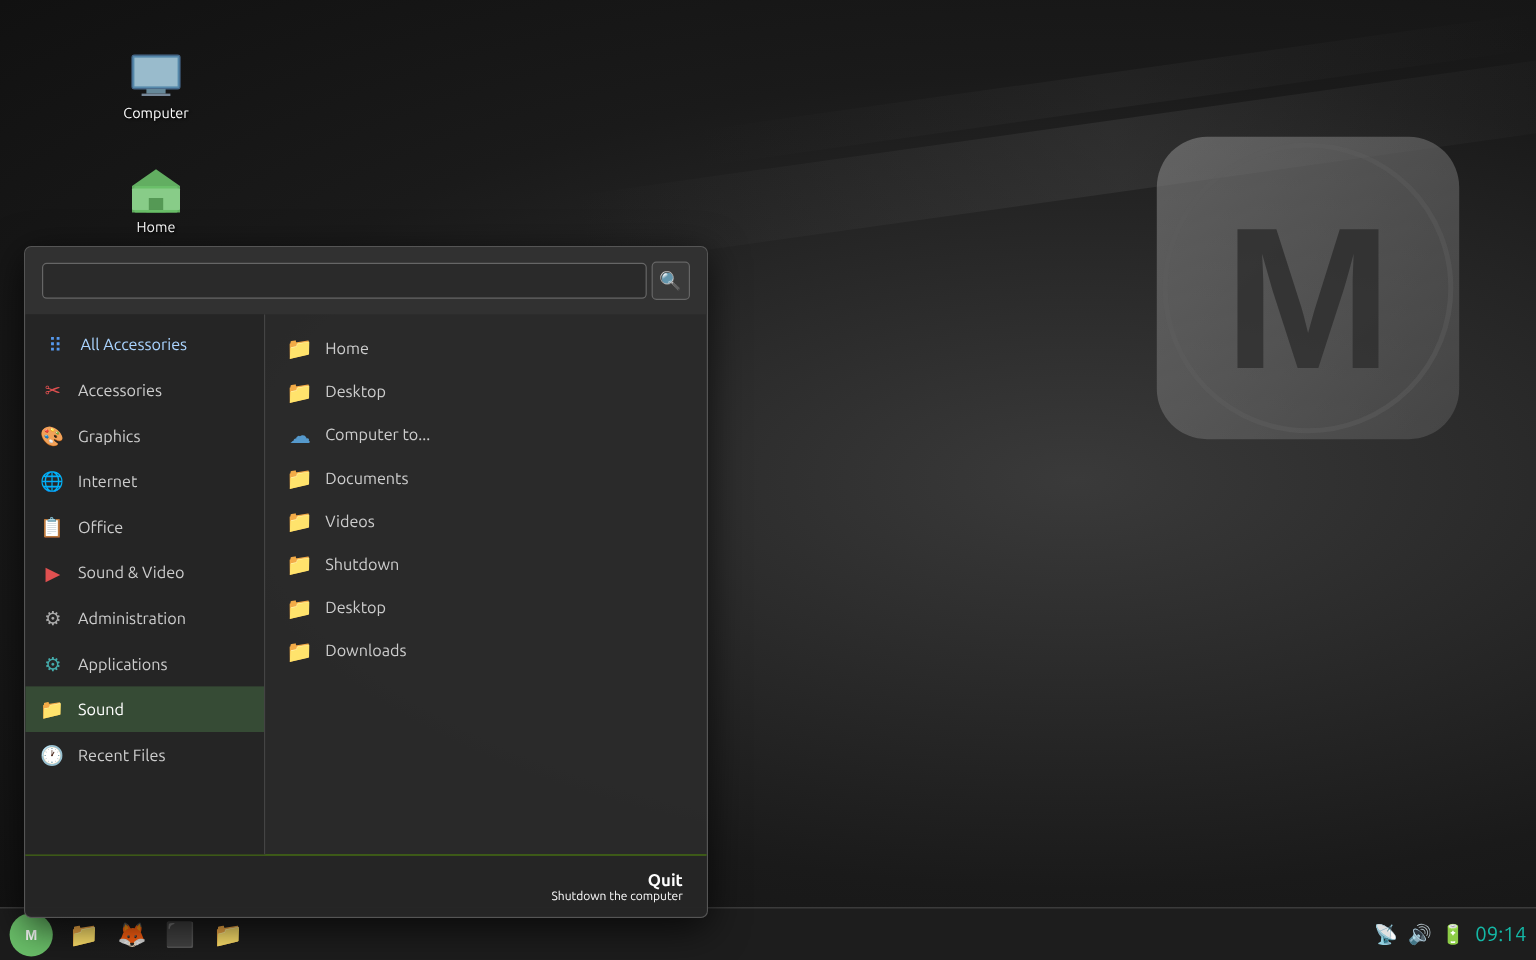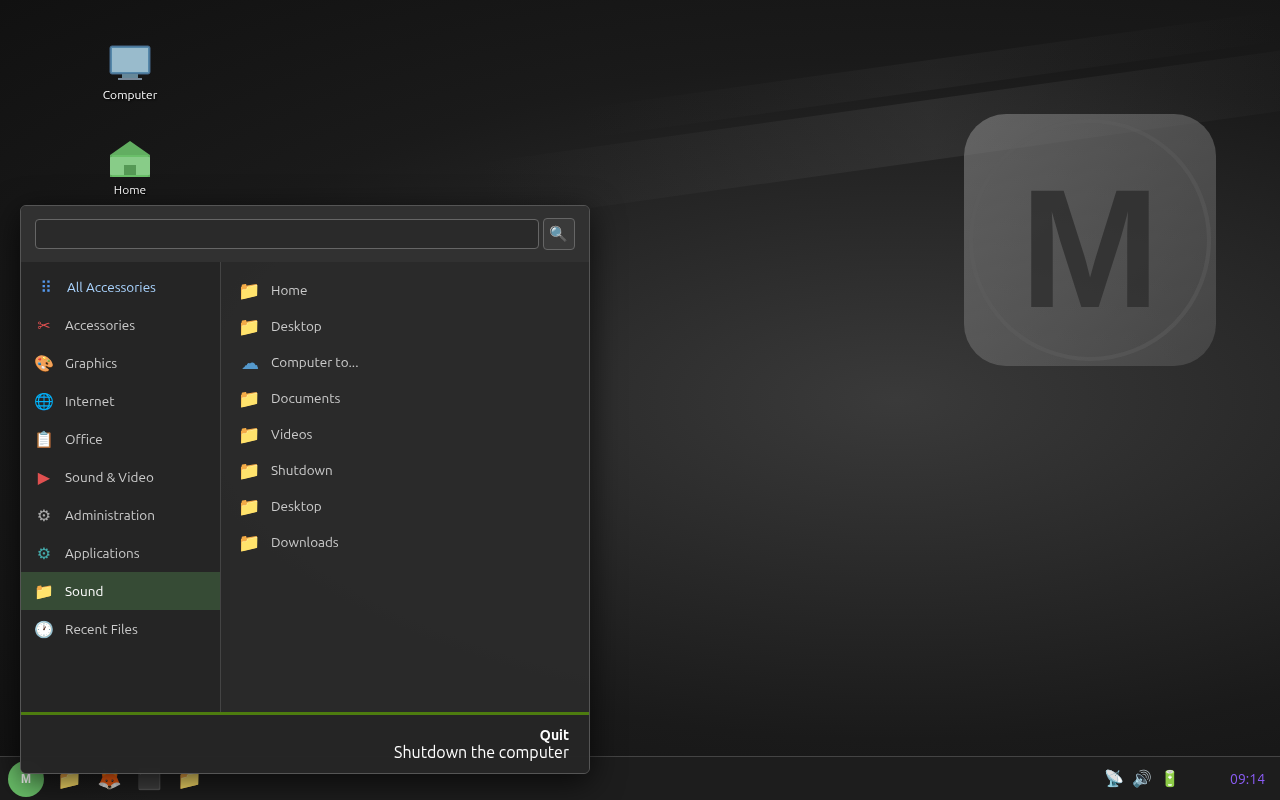--- a/index.html
+++ b/index.html
@@ -221,35 +221,35 @@
       display: flex;
       align-items: center;
       justify-content: center;
       font-size: 18px;
       flex-shrink: 0;
     }
 
     #menu-footer {
       padding: 12px 20px;
       background: rgba(38,38,38,0.98);
-      border-top: 3px solid #4d7c0f;
+      border-top: 1px solid #4d7c0f;
       display: flex;
       justify-content: flex-end;
       align-items: center;
       gap: 6px;
     }
 
     .quit-text {
       color: #ccc;
       font-size: 13px;
       text-align: right;
     }
     .quit-link {
       color: #fff;
-      font-size: 16px;
+      font-size: 10px;
     }
 
     
     .folder-green { color: #6abf69; }
 
     
     .icon-red { color: #e05050; }
     .icon-blue { color: #5599ee; }
     .icon-green { color: #55cc55; }
     .icon-gray { color: #aaaaaa; }
@@ -462,16 +462,16 @@
     </div>
 
     <div class="bottom-btn">
       <span style="color:#6abf69;">📁</span>
     </div>
 
     <div id="taskbar-bottom-right">
       <span class="tray-icon">📡</span>
       <span class="tray-icon">🔊</span>
       <span class="tray-icon">🔋</span>
-      <span style="font-size:14px; color:#8b5cf6; min-width:42px;margin-left:42px;">09:14</span>
+      <span style="font-size:17px; color:#14b8a6; min-width:42px;">09:14</span>
     </div>
   </div>
 </div>
 
 </body></html>

